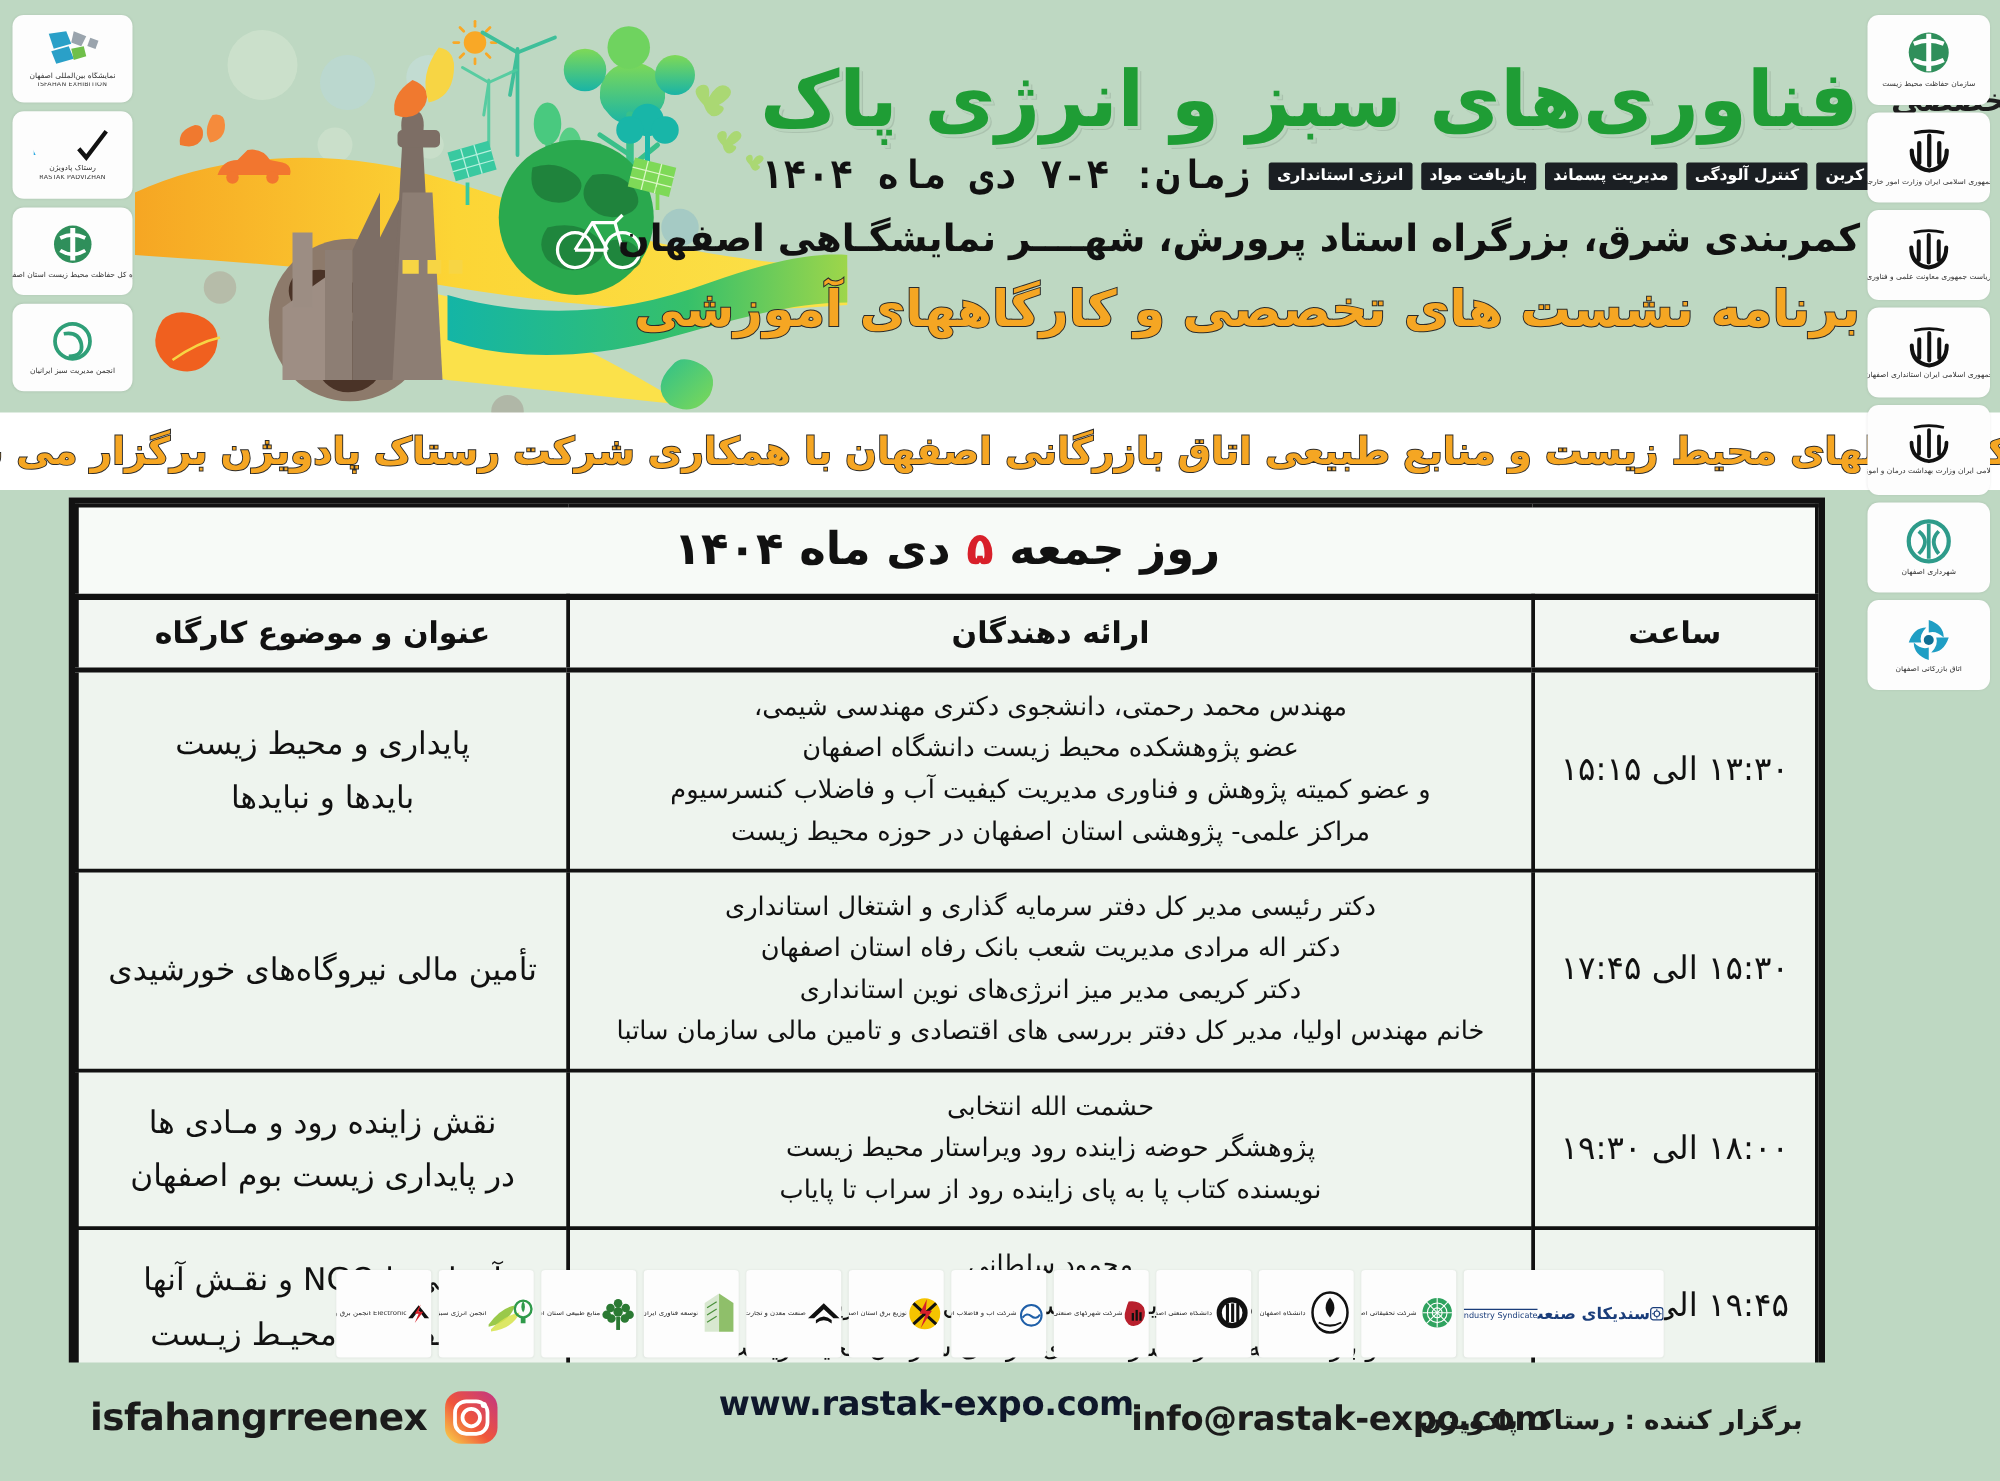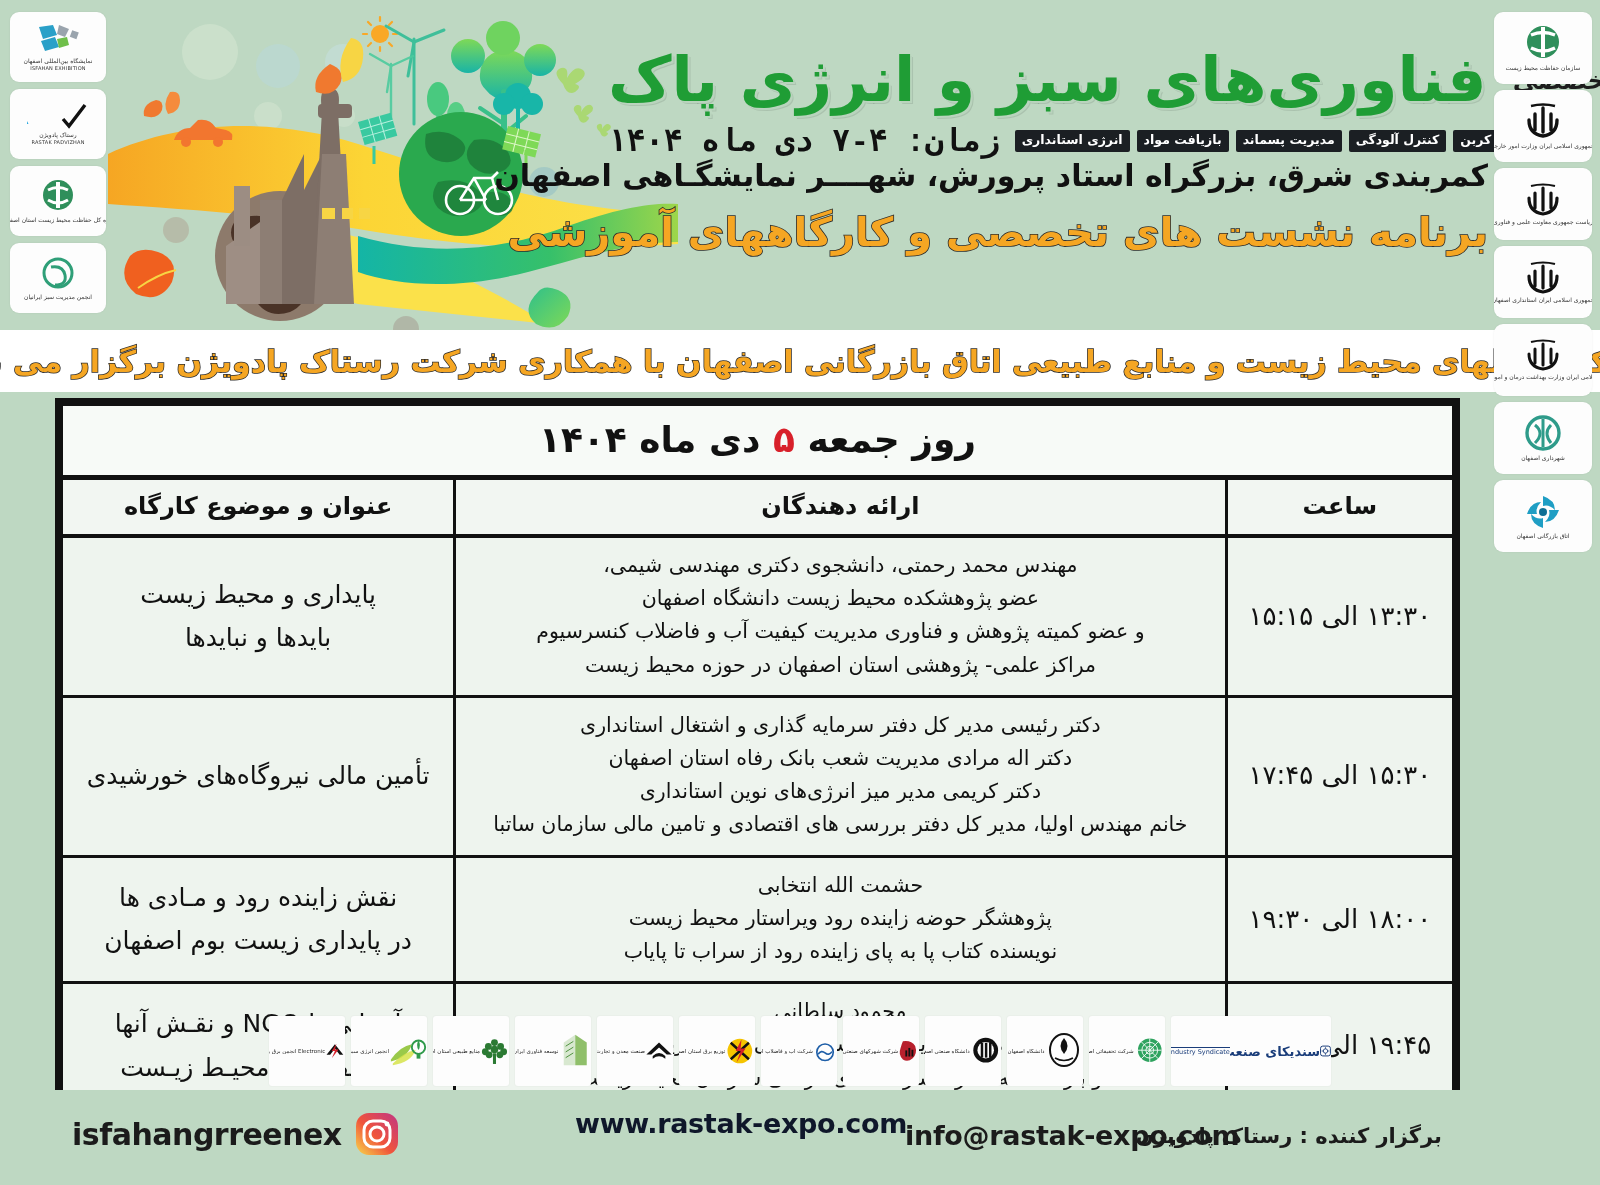--- a/index.html
+++ b/index.html
@@ -154,20 +154,21 @@
     white-space: nowrap;
     letter-spacing: 1px;
     margin-right: 8px;
     font-family: Liberation Mono, monospace;
   }
 
   .line-venue {
     font-size: 30px;
     font-weight: 900;
     color: #111;
+    margin-top: 16px;
     white-space: nowrap;
     letter-spacing: -.3px;
   }
 
   .line-program {
     margin-top: 16px;
     font-size: 40px;
     font-weight: 900;
     color: #f5a623;
     white-space: nowrap;

